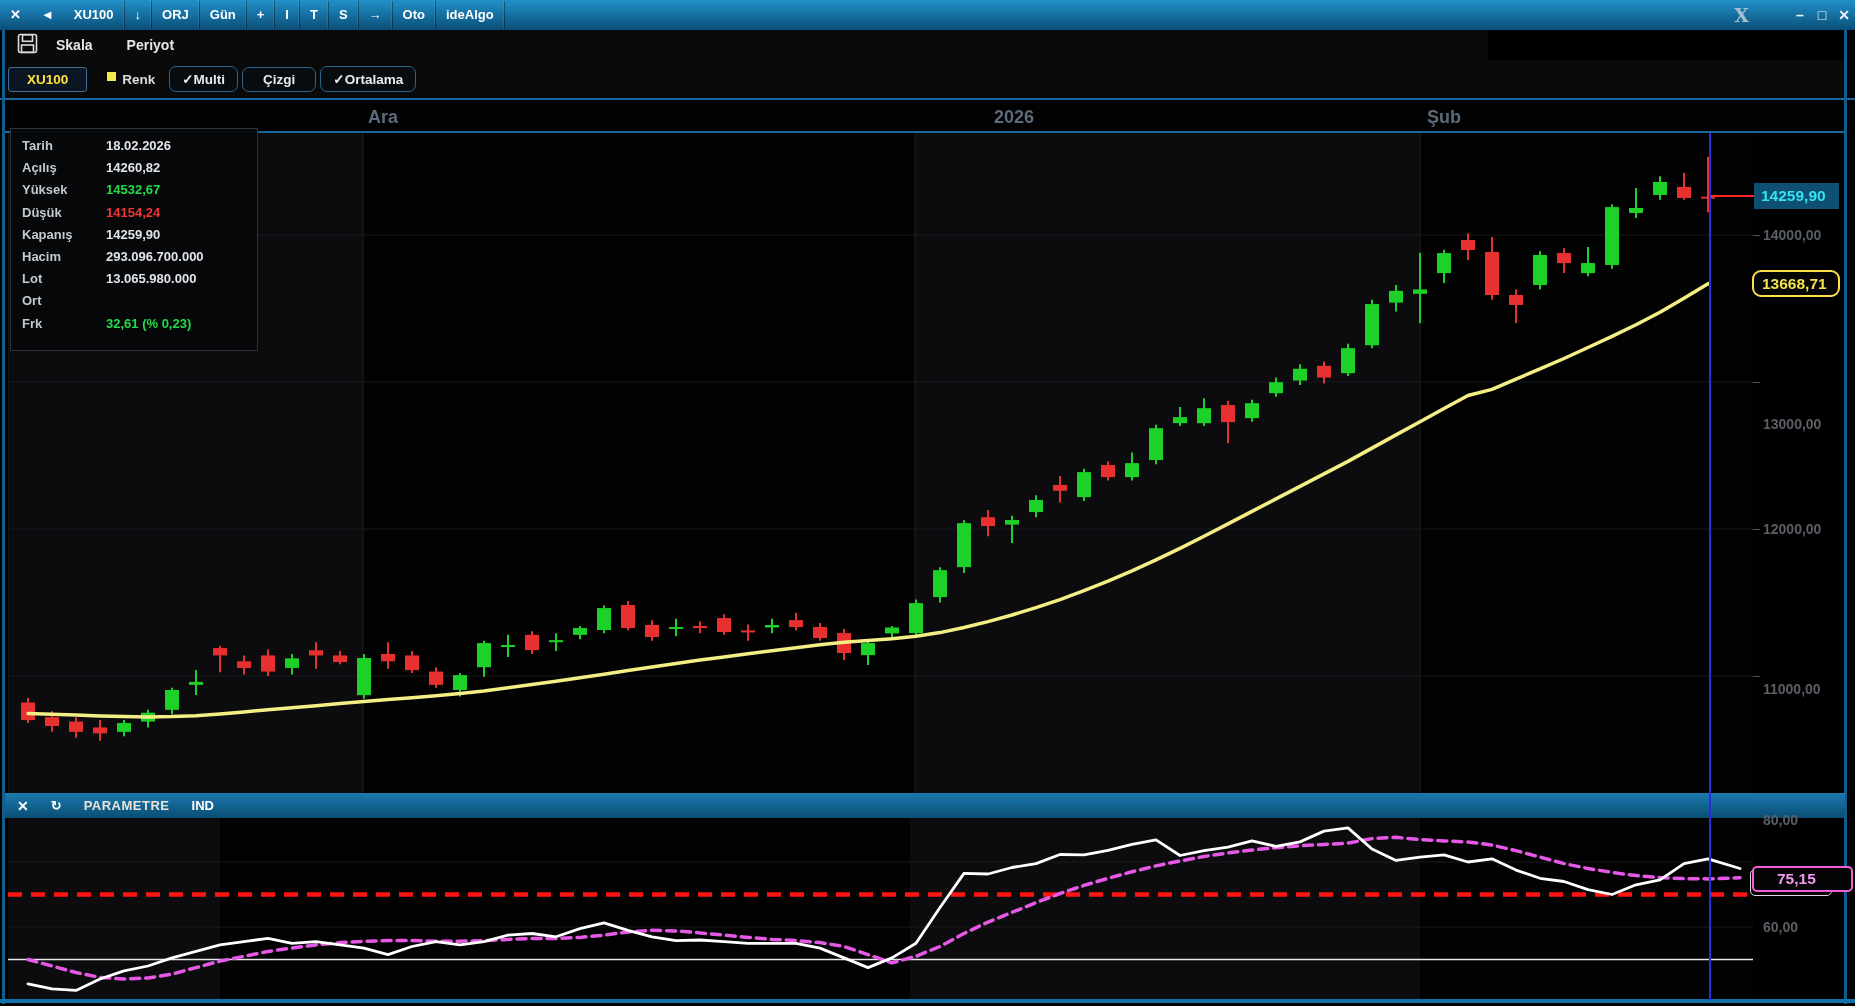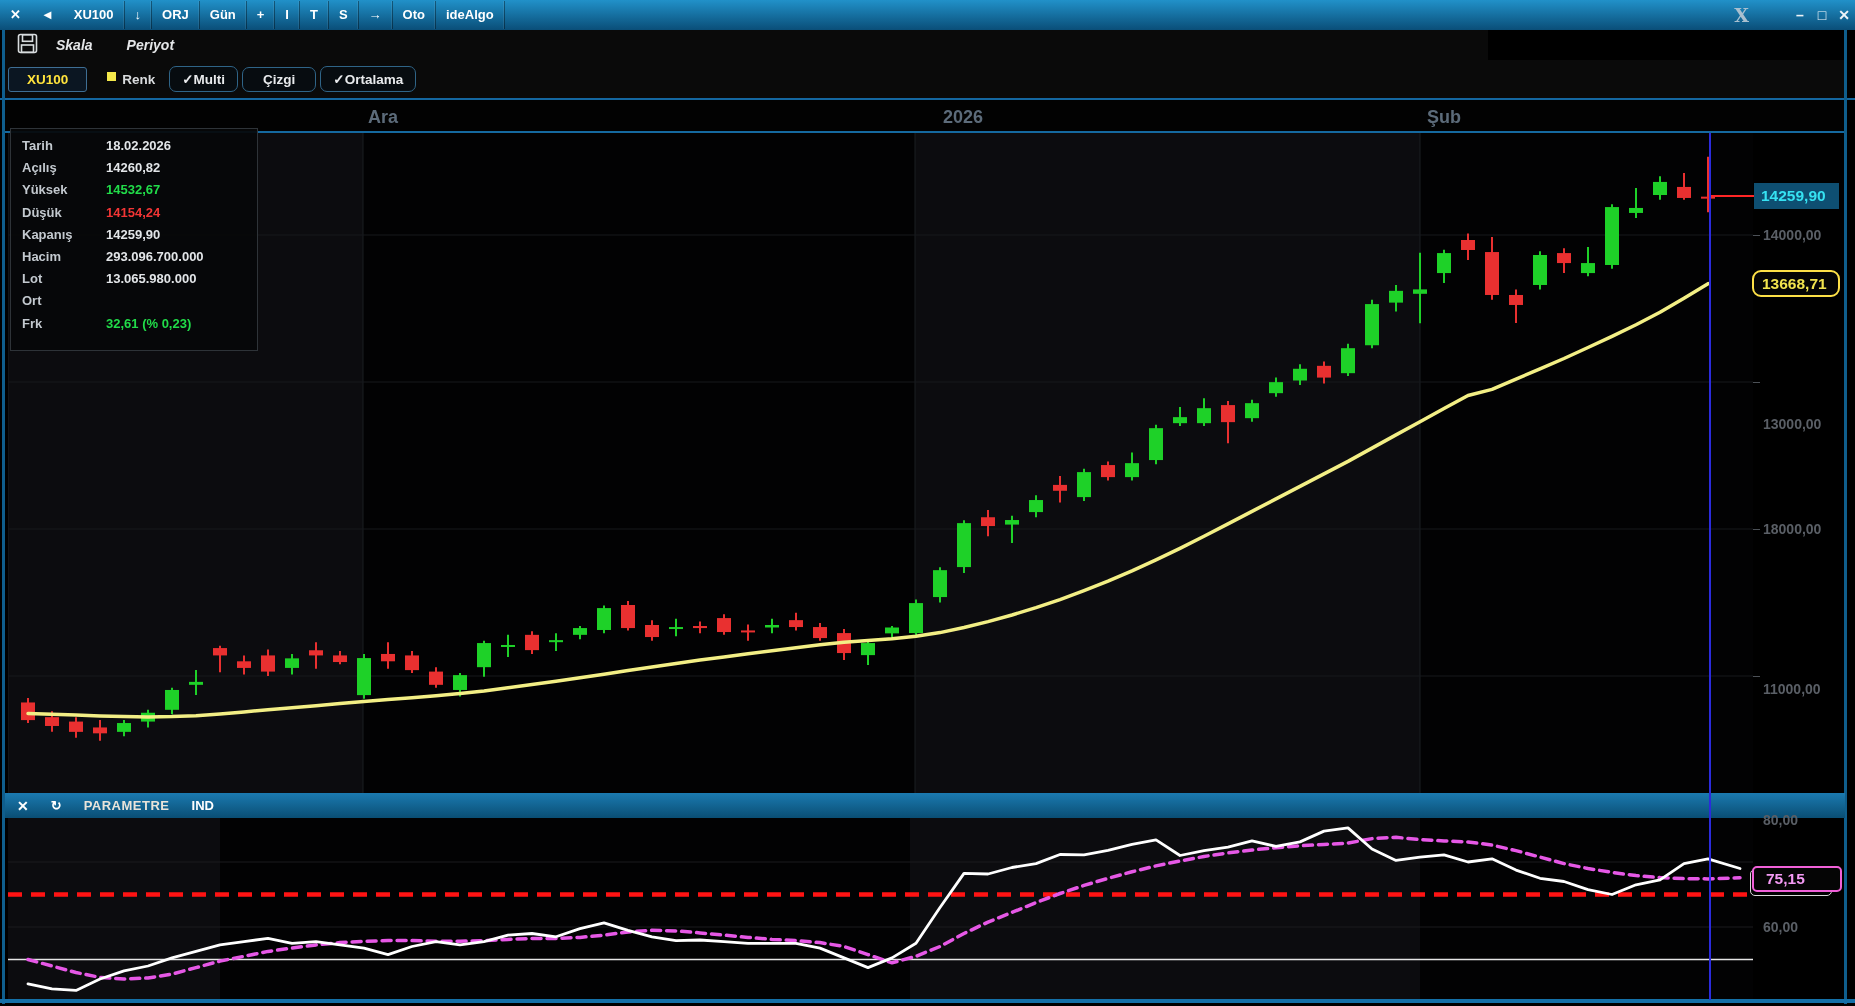--- a/index.html
+++ b/index.html
@@ -14,21 +14,21 @@
             background:linear-gradient(#2191c9,#0a4e78);display:flex;align-items:center;
             color:#fff;font-size:13px;font-weight:bold;}
   .tb-item{padding:0 10px;height:28px;line-height:28px;border-right:1px solid rgba(0,0,0,.38);
            box-shadow:inset -1px 0 rgba(255,255,255,.08);cursor:default;white-space:nowrap;}
   .tb-plain{border-right:none;box-shadow:none;}
   .tb-right{margin-left:auto;display:flex;align-items:center;}
   .x-logo{font-family:"DejaVu Serif",serif;font-size:19px;font-weight:bold;color:#a9bfcf;padding:0 40px 0 0;}
   .winbtn{width:22px;text-align:center;font-size:14px;color:#eef4f8;}
   
   .menubar{position:absolute;left:5px;top:30px;width:1483px;height:30px;background:#0a0a0a;
-           display:flex;align-items:center;color:#e4e6e8;font-size:14px;font-weight:bold;font-style:italic;}
+           display:flex;align-items:center;color:#e4e6e8;font-size:14px;font-weight:bold;}
   .mb-item{margin-right:34px;}
   .save-icon{margin:0 18px 0 12px;display:inline-block;}
   
   .tabbar{position:absolute;left:5px;top:60px;width:1839px;height:38px;background:#0a0a0a;
           display:flex;align-items:center;color:#e8eaec;font-size:13.5px;font-weight:bold;}
   .sym-tab{border:1px solid #3e6e94;border-radius:3px;background:#0b1622;color:#ffe33c;
            padding:4px 18px;margin-left:3px;}
   .renk{display:flex;margin:0 14px 0 20px;color:#d9dbdd;}
   .renk-sq{width:9px;height:9px;background:#f4e84a;margin-right:6px;display:inline-block;}
   .pill{border:1px solid #2f6487;border-radius:7px;padding:4px 12px;margin-right:4px;background:#070c10;}
@@ -54,21 +54,21 @@
   .ax-tick{position:absolute;left:1753px;width:7px;height:1px;background:#4c5157;z-index:4;}
   .price-tag{position:absolute;left:1754px;top:183px;width:78px;height:26px;background:#0e4f72;
              color:#36e2f2;font-size:15.5px;font-weight:bold;line-height:26px;padding-left:7px;z-index:7;}
   .ma-tag{position:absolute;left:1752px;top:270px;width:76px;height:23px;background:rgba(5,5,5,.95);
           border:2px solid #fde047;border-radius:9px;color:#f2e44e;font-size:15.5px;font-weight:bold;
           line-height:23px;padding-left:8px;z-index:7;}
   .ind-ghostbox{position:absolute;left:1750px;top:869px;width:80px;height:25px;border:1px solid #d8d8d8;
                 border-radius:5px;z-index:6;}
   .ind-tag{position:absolute;left:1752px;top:866px;width:74px;height:22px;background:#050505;
            border:2px solid #f060d8;border-radius:5px;color:#f49af4;font-size:15.5px;font-weight:bold;
-           line-height:22px;padding-left:12px;z-index:7;}
+           line-height:22px;padding-left:23px;z-index:7;}
   
   .ind-bar{position:absolute;left:5px;top:793px;width:1840px;height:25px;
            background:linear-gradient(#1b7ab0,#0a4e74);display:flex;align-items:center;
            color:#fff;font-size:13px;font-weight:bold;z-index:3;}
   .ib-item{margin-left:22px;}
   .ib-x{margin-left:12px;font-size:14px;}
   .ib-param{color:#e9e4da;letter-spacing:.5px;}
 </style>
 </head>
 <body>
@@ -124,21 +124,21 @@
       <span>Çizgi</span>
     </span>
     <span class="pill">
       <span>✓</span><span>Ortalama</span>
     </span>
   </div>
   <div class="tab-sep-line"></div>
 
   <div class="monthstrip">
     <span class="month-label" style="left:363px;">Ara</span>
-    <span class="month-label" style="left:938px;">2026</span>
+    <span class="month-label" style="left:989px;">2026</span>
     <span class="month-label" style="left:1422px;">Şub</span>
   </div>
   <div class="chart-topline"></div>
 
   <svg id="chart-svg" width="1745" height="660" viewBox="0 0 1745 660">
       <rect x="0" y="0" width="355" height="660" fill="#0c0c0f"></rect>
       <rect x="355" y="0" width="552" height="660" fill="#020203"></rect>
       <rect x="907" y="0" width="505" height="660" fill="#0c0c0f"></rect>
       <rect x="1412" y="0" width="333" height="660" fill="#020203"></rect>
       <line x1="0" y1="0" x2="0" y2="660" stroke="#1b1e23" stroke-width="1"></line>
@@ -475,21 +475,21 @@
         <span class="ip-val ip-green">32,61 (% 0,23)</span>
       </div>
   </div>
 
   <div class="ax-tick" style="top:235px;"></div>
   <div class="ax-tick" style="top:382px;"></div>
   <div class="ax-tick" style="top:529px;"></div>
   <div class="ax-tick" style="top:676px;"></div>
   <div class="ax-label" style="top:227px;">14000,00</div>
   <div class="ax-label" style="top:374px;margin-top:42px;">13000,00</div>
-  <div class="ax-label" style="top:521px;">18000,00</div>
+  <div class="ax-label" style="top:521px;">12000,00</div>
   <div class="ax-label" style="top:681px;">11000,00</div>
   <div class="crosshair"></div>
   <div class="closeline"></div>
   <div class="price-tag">14259,90</div>
   <div class="ma-tag">13668,71</div>
 
   <div class="ind-bar">
     <span class="ib-x">✕</span>
     <span class="ib-item">↻</span>
     <span class="ib-item ib-param">PARAMETRE</span>

